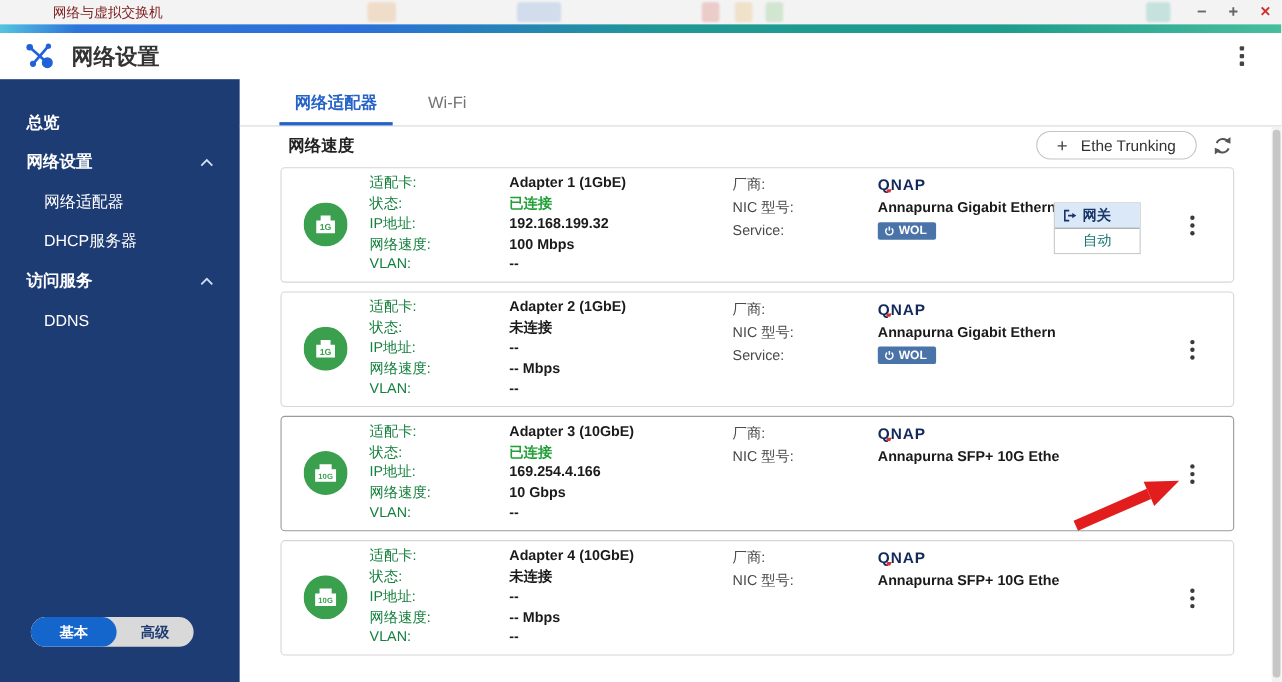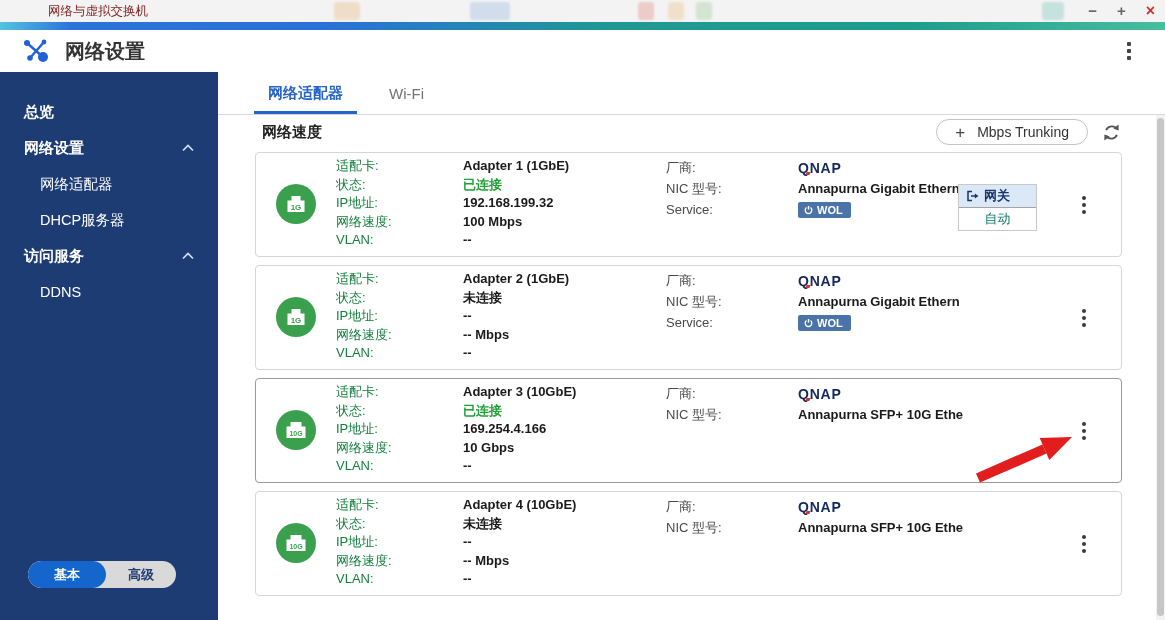--- a/index.html
+++ b/index.html
@@ -152,21 +152,21 @@
     <div class="main">
       <div class="tabrow">
         <div class="tab first active">网络适配器</div>
         <div class="tab second">Wi-Fi</div>
       </div>
 
       <div class="toolbar">
         <span class="list-title">网络速度</span>
         <button class="pt-btn">
           <span class="plus">+</span>
-          <span>Mbps Trunking</span>
+          <span>Ethe Trunking</span>
         </button>
         <span class="refresh">
           <svg width="19" height="19" viewBox="0 0 19 19">
             <path d="M4.1 7.2 A6.2 6.2 0 0 1 15 6.2" fill="none" stroke="#555" stroke-width="1.9"></path>
             <polygon points="16.6,1.6 16.6,7.6 11.4,5.4" fill="#555"></polygon>
             <path d="M14.9 11.8 A6.2 6.2 0 0 1 4 12.8" fill="none" stroke="#555" stroke-width="1.9"></path>
             <polygon points="2.4,17.4 2.4,11.4 7.6,13.6" fill="#555"></polygon>
           </svg>
         </span>
       </div>

